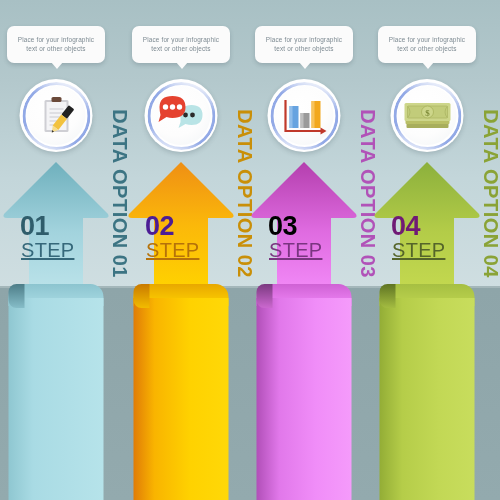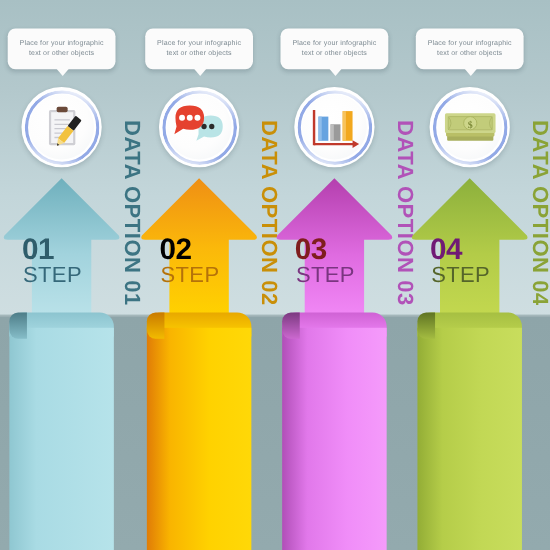--- a/index.html
+++ b/index.html
@@ -77,21 +77,21 @@
     position:absolute;left:50%;transform:translateX(-50%);
     top:160px;width:112px;height:128px;
   }
   .arrow svg{display:block;}
   .num{
     position:absolute;left:20px;top:53px;
     font-size:27px;font-weight:bold;letter-spacing:-.5px;line-height:1;
   }
   .step{
     position:absolute;left:21px;top:80px;
-    font-size:20px;letter-spacing:.3px;line-height:1;
+    font-size:20px;letter-spacing:.3px;line-height:1;text-decoration:underline;
   }
 
   
   .ribbon{
     position:absolute;left:50%;transform:translateX(-50%);
     top:284px;width:95px;height:216px;
   }
   .ribbon-fold{
     position:absolute;left:0;top:0;width:95px;height:22px;
     border-radius:13px 13px 0 0;
@@ -203,21 +203,21 @@
       <svg width="112" height="128" viewBox="0 0 112 128">
         <defs>
           <linearGradient id="ag1" x1="0" y1="0" x2="0" y2="1">
             <stop offset="0%" stop-color="#ef8f14"></stop>
             <stop offset="50%" stop-color="#fbb80a"></stop>
             <stop offset="100%" stop-color="#ffd200"></stop>
           </linearGradient>
         </defs>
         <path d="M56 2 L108 54 Q110 58 105 58 L83 58 L83 128 L29 128 L29 58 L7 58 Q2 58 4 54 Z" fill="url(#ag1)"></path>
       </svg>
-      <div class="num" style="color:#000000">02</div>
+      <div class="num" style="color:#4c1d95">02</div>
       <div class="step" style="color:#b5720a">STEP</div>
     </div>
 
     <div class="ribbon">
       <div class="ribbon-fold" style="background:linear-gradient(180deg,#e8a800,#ffd200);"></div>
       <div class="ribbon-body" style="background:linear-gradient(90deg,#e07c07 0%,#f9b400 22%,#ffd200 60%,#ffd808 100%);"></div>
       <div class="ribbon-nub" style="background:linear-gradient(180deg,#c97a00,#f2bb00);"></div>
       <div class="ribbon-label" style="color:#c98f08">DATA OPTION 02</div>
     </div>
   </div>
@@ -250,21 +250,21 @@
       <svg width="112" height="128" viewBox="0 0 112 128">
         <defs>
           <linearGradient id="ag2" x1="0" y1="0" x2="0" y2="1">
             <stop offset="0%" stop-color="#b43fae"></stop>
             <stop offset="55%" stop-color="#df6be0"></stop>
             <stop offset="100%" stop-color="#f188f6"></stop>
           </linearGradient>
         </defs>
         <path d="M56 2 L108 54 Q110 58 105 58 L83 58 L83 128 L29 128 L29 58 L7 58 Q2 58 4 54 Z" fill="url(#ag2)"></path>
       </svg>
-      <div class="num" style="color:#7f1d1d">03</div>
+      <div class="num" style="color:#000000">03</div>
       <div class="step" style="color:#7a3580">STEP</div>
     </div>
 
     <div class="ribbon">
       <div class="ribbon-fold" style="background:linear-gradient(180deg,#cf62d4,#ef84f7);"></div>
       <div class="ribbon-body" style="background:linear-gradient(90deg,#b14fb8 0%,#e178ea 24%,#f08df8 62%,#f59bfb 100%);"></div>
       <div class="ribbon-nub" style="background:linear-gradient(180deg,#7b3a80,#cb68cf);"></div>
       <div class="ribbon-label" style="color:#b152b8">DATA OPTION 03</div>
     </div>
   </div>

